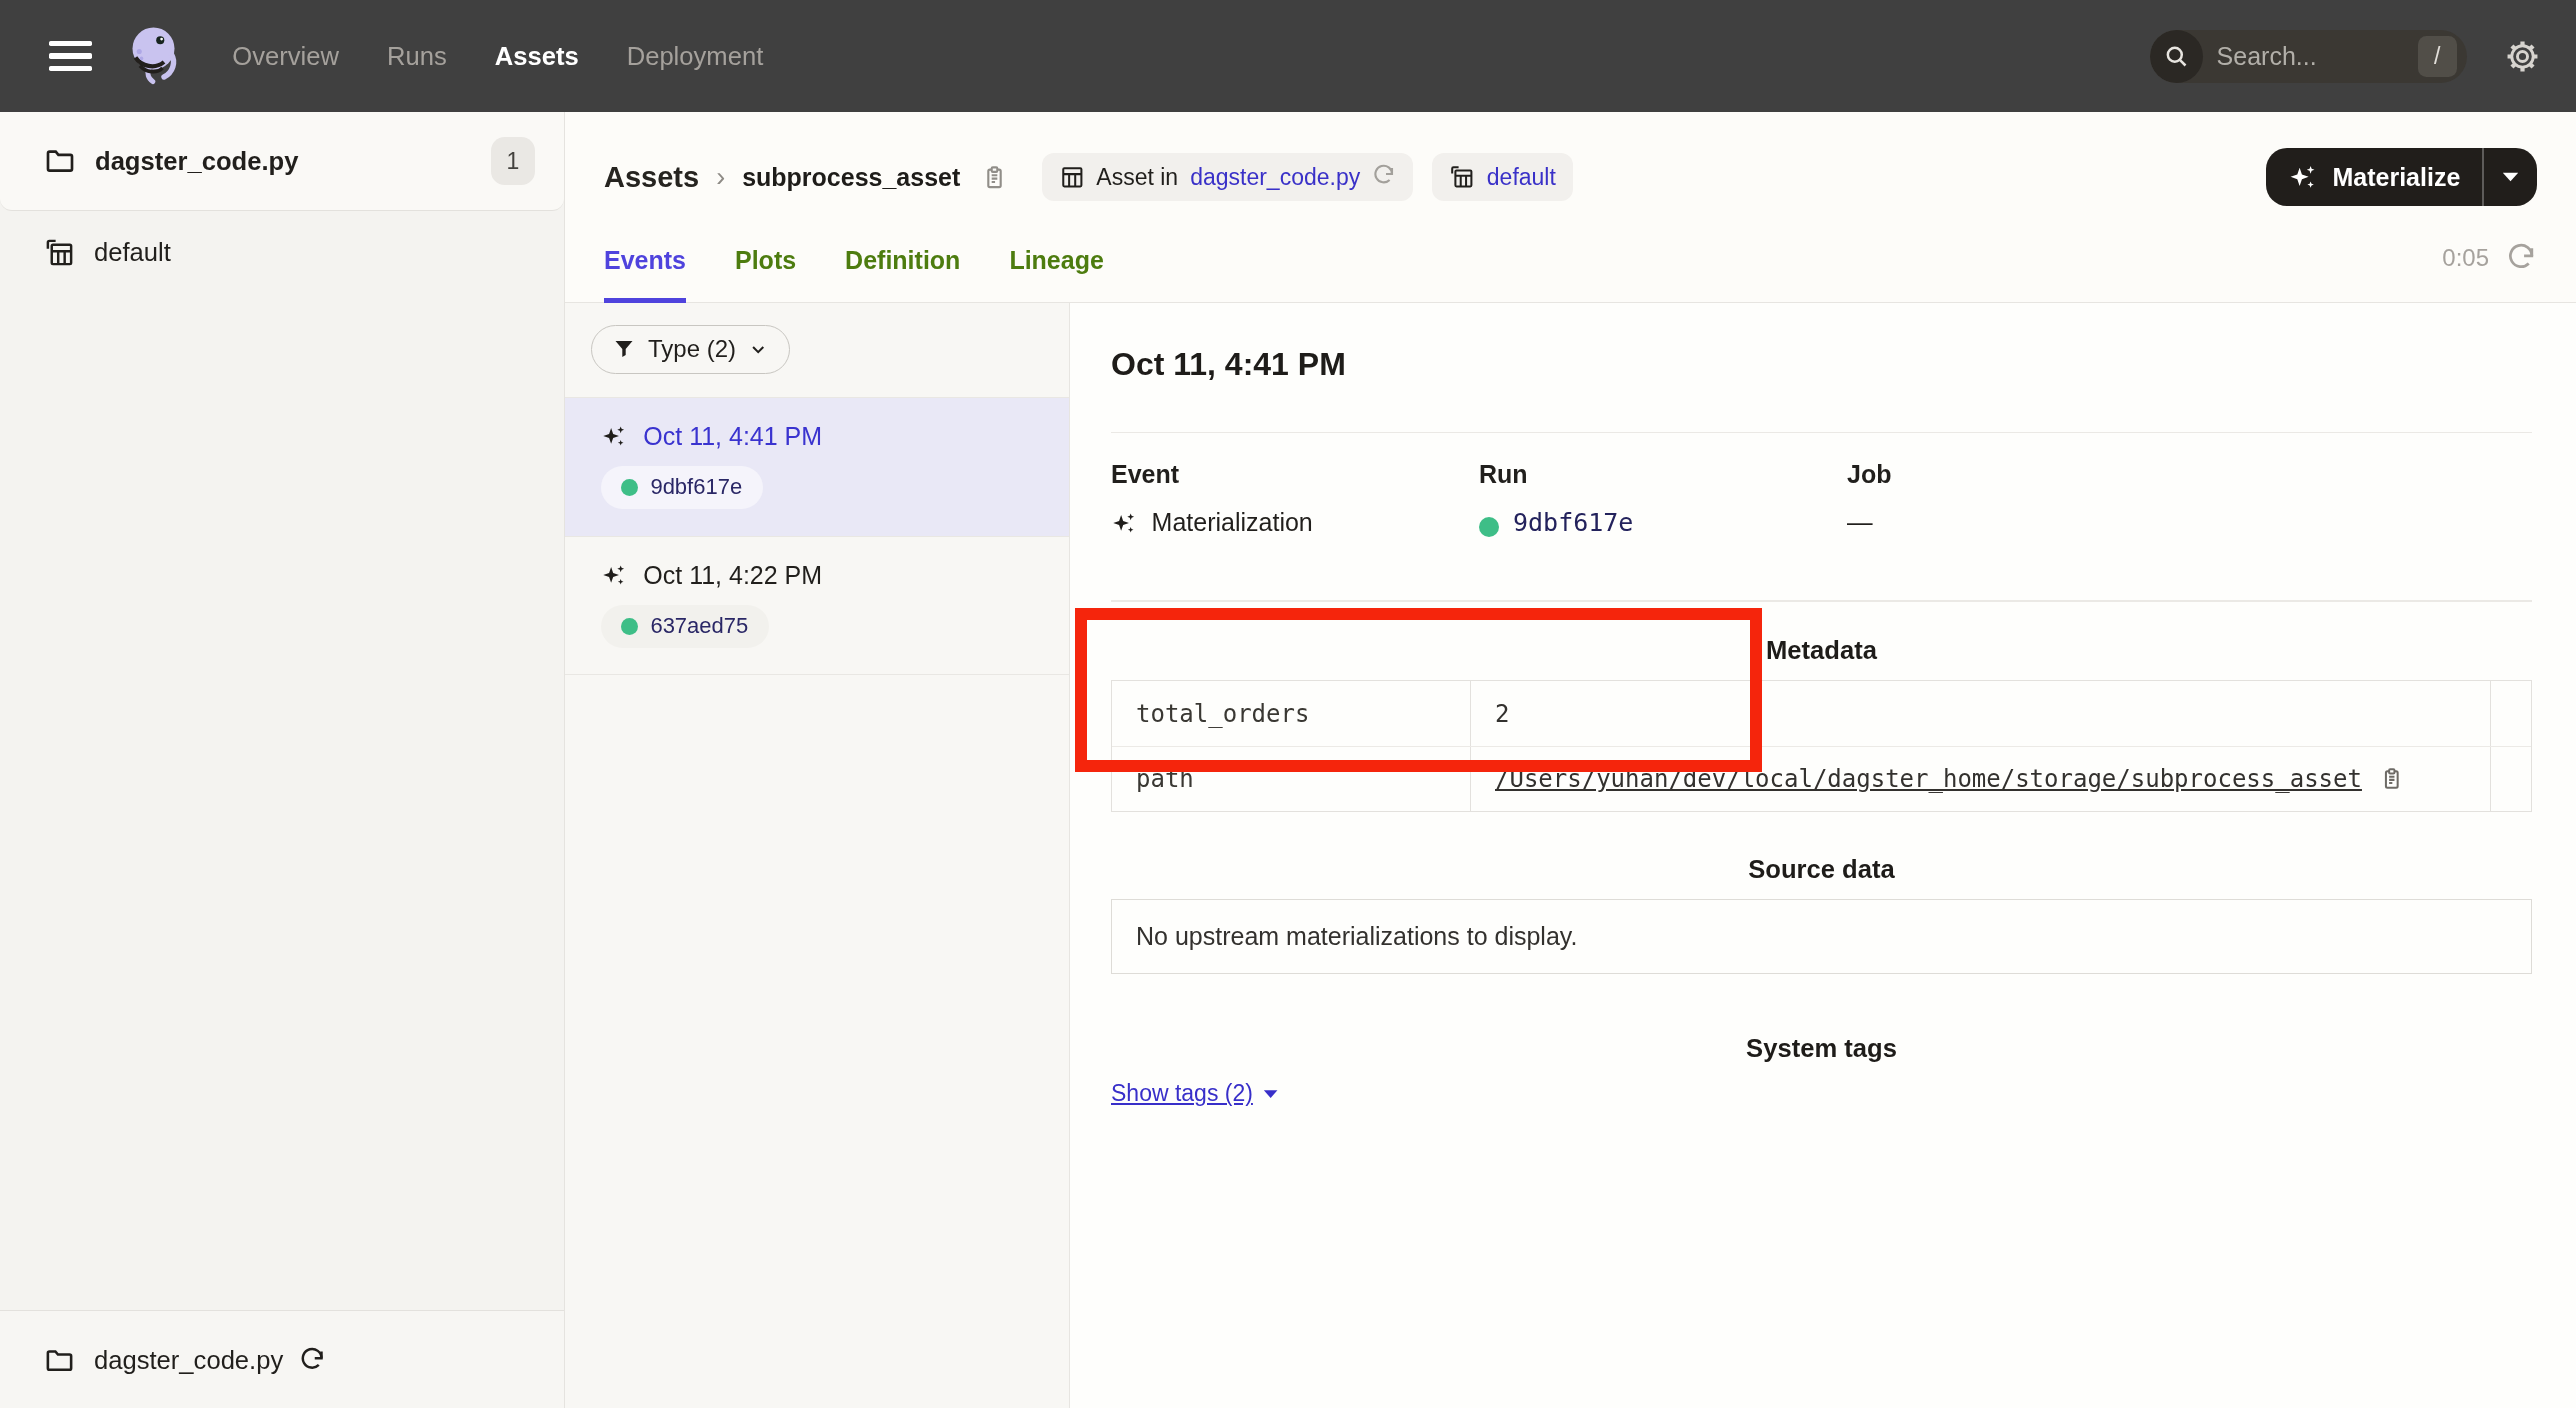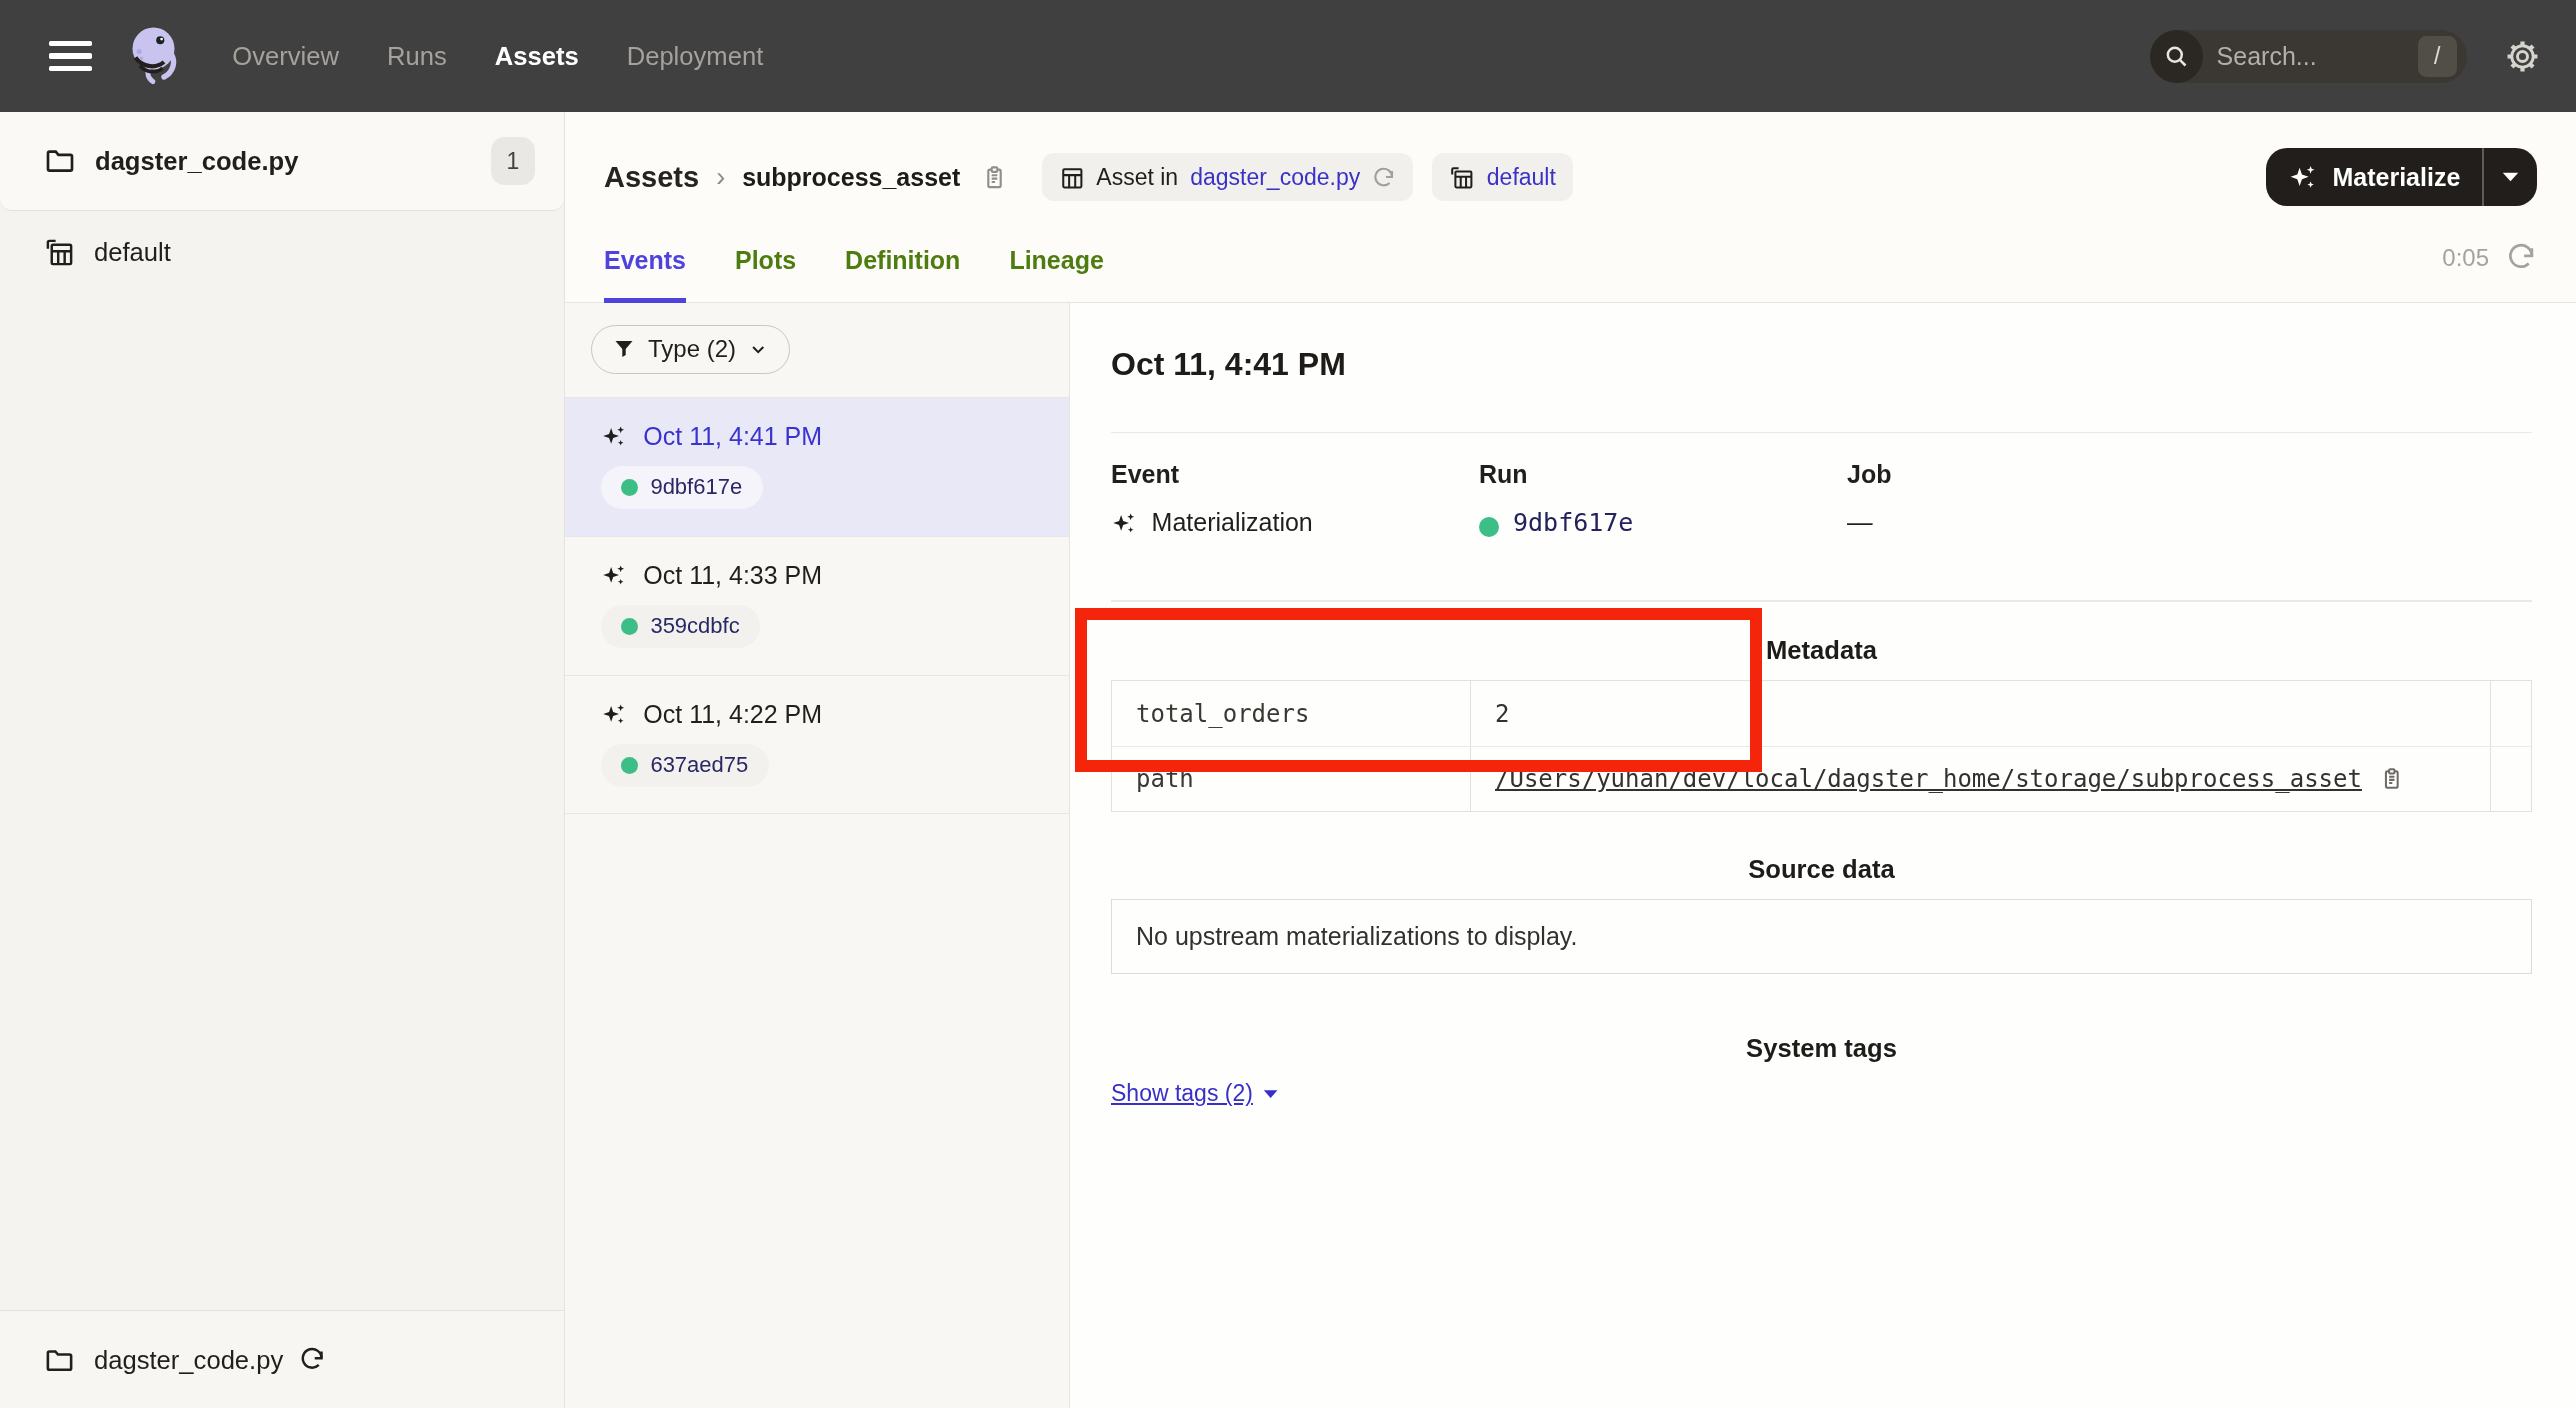--- a/index.html
+++ b/index.html
@@ -75,21 +75,21 @@
   .main { flex: 1; display: flex; flex-direction: column; background: #FDFCF9; min-width: 0; }
 
   .pageheader { display: flex; align-items: center; padding: 36px 39px 0 39px; }
   .crumb { display: flex; align-items: center; gap: 17px; }
   .crumb-root { font-size: 29px; font-weight: 600; color: #262420; cursor: pointer; }
   .crumb-sep { font-size: 27px; color: #8E8B86; }
   .crumb-current { font-size: 25px; font-weight: 700; color: #1E1C19; }
   .copy-icon { color: #918E89; display: flex; cursor: pointer; margin-left: 3.4px; }
   .tags { display: flex; align-items: center; gap: 19px; margin-left: 34px; }
   .tag-pill {
-    display: inline-flex; align-items: flex-end; gap: 12px;
+    display: inline-flex; align-items: flex-start; gap: 12px;
     background: #F2F0ED; border-radius: 12px; padding: 10.2px 17px;
     font-size: 23px; color: #211F1C; cursor: pointer;
   }
   .tag-link { color: #3A31C8; }
   .tag-refresh { color: #A3A09B; display: flex; }
   .hdr-spacer { flex: 1; }
   .mat-btn {
     display: flex; align-items: stretch; background: #211E1B; border-radius: 21px;
     height: 58px; overflow: hidden; color: #FFFFFF; cursor: pointer;
   }
@@ -370,36 +370,20 @@
               </svg>
             </span>
             <span class="event-time">Oct 11, 4:41 PM</span>
           </div>
           <span class="run-pill">
             <span class="run-dot"></span>
             <span class="run-id">9dbf617e</span>
           </span>
         </div>
 
-        <div class="event-row">
-          <div class="event-line">
-            <span class="event-sparkle">
-              <svg width="27" height="27" viewBox="0 0 24 24" fill="currentColor">
-                <path d="M9 4.5 L10.8 9.7 L16 11.5 L10.8 13.3 L9 18.5 L7.2 13.3 L2 11.5 L7.2 9.7 Z"></path>
-                <path d="M17.5 3 L18.3 5.2 L20.5 6 L18.3 6.8 L17.5 9 L16.7 6.8 L14.5 6 L16.7 5.2 Z"></path>
-                <path d="M17.5 15 L18.2 16.8 L20 17.5 L18.2 18.2 L17.5 20 L16.8 18.2 L15 17.5 L16.8 16.8 Z"></path>
-              </svg>
-            </span>
-            <span class="event-time">Oct 11, 4:33 PM</span>
-          </div>
-          <span class="run-pill">
-            <span class="run-dot"></span>
-            <span class="run-id">359cdbfc</span>
-          </span>
-        </div>
 
         <div class="event-row">
           <div class="event-line">
             <span class="event-sparkle">
               <svg width="27" height="27" viewBox="0 0 24 24" fill="currentColor">
                 <path d="M9 4.5 L10.8 9.7 L16 11.5 L10.8 13.3 L9 18.5 L7.2 13.3 L2 11.5 L7.2 9.7 Z"></path>
                 <path d="M17.5 3 L18.3 5.2 L20.5 6 L18.3 6.8 L17.5 9 L16.7 6.8 L14.5 6 L16.7 5.2 Z"></path>
                 <path d="M17.5 15 L18.2 16.8 L20 17.5 L18.2 18.2 L17.5 20 L16.8 18.2 L15 17.5 L16.8 16.8 Z"></path>
               </svg>
             </span>

